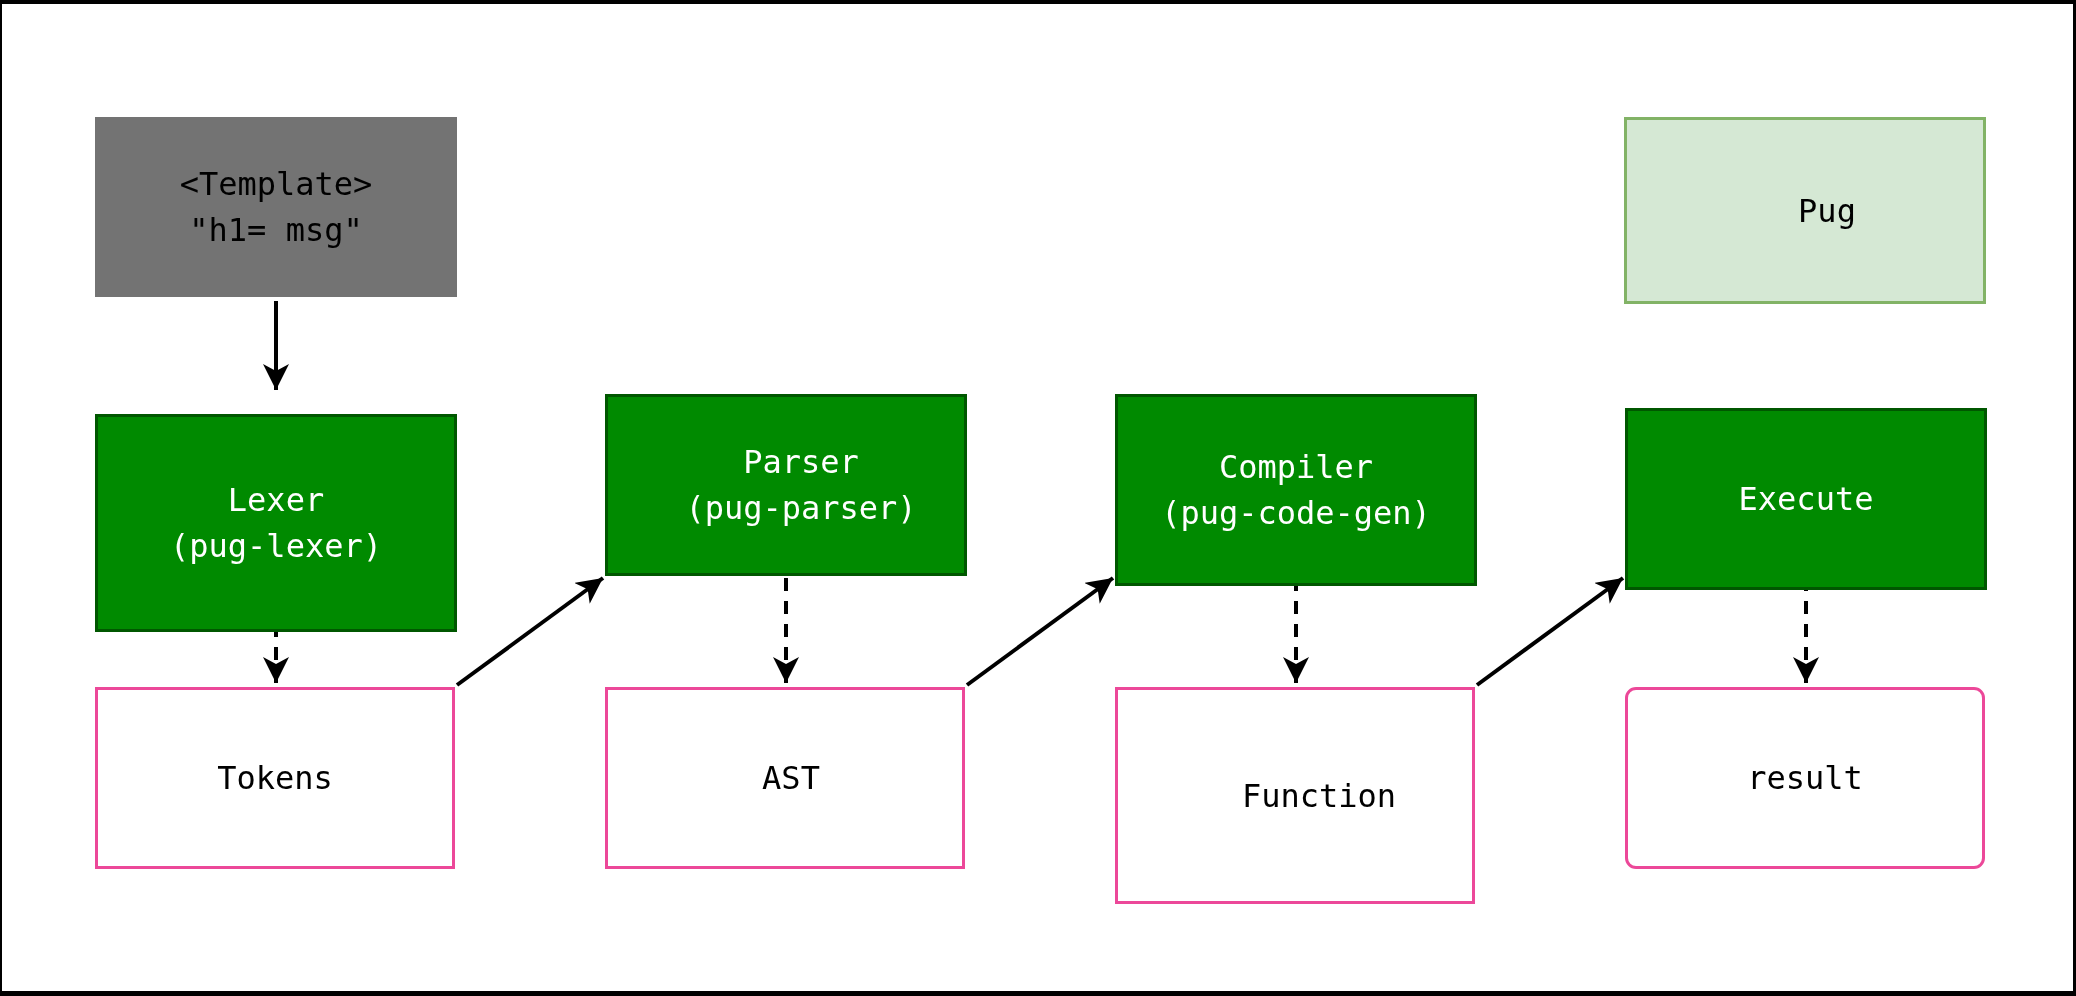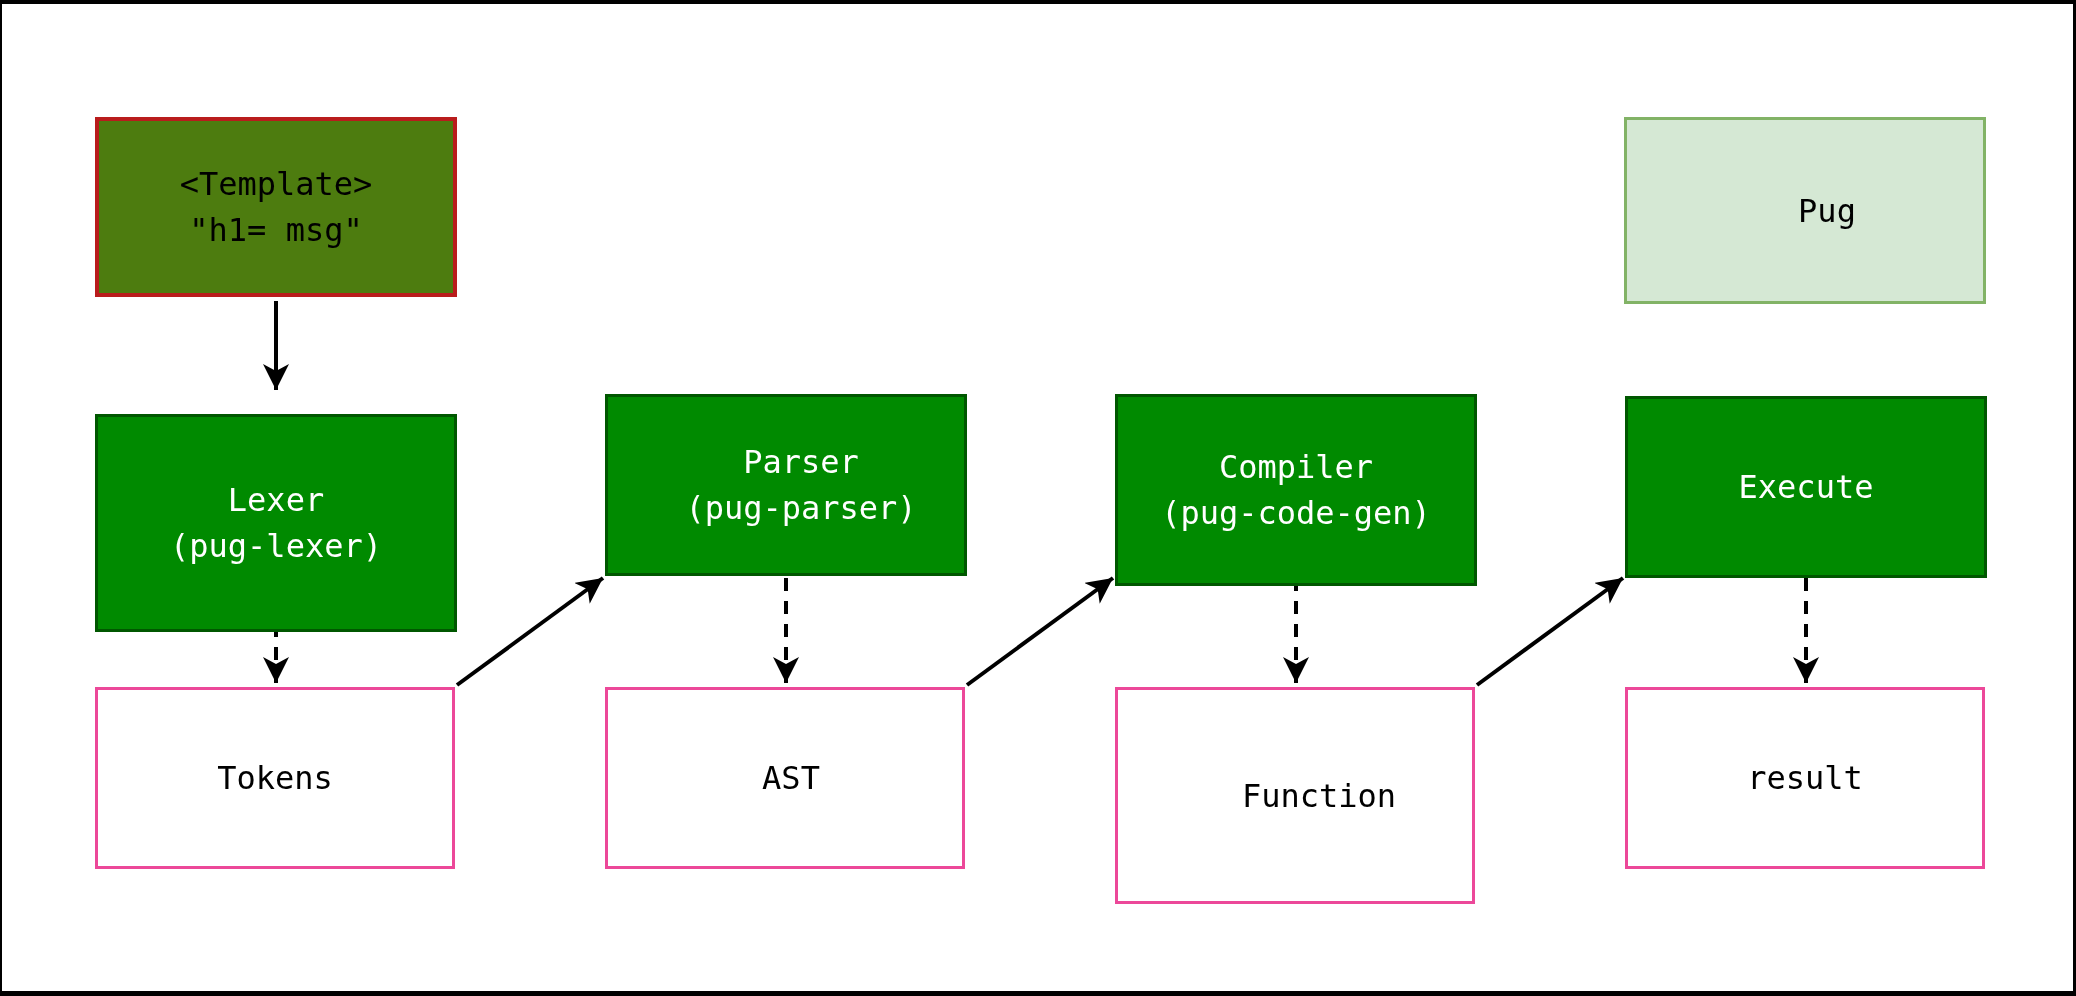--- a/index.html
+++ b/index.html
@@ -33,22 +33,22 @@
     display: flex;
     flex-direction: column;
     align-items: center;
     justify-content: center;
     text-align: center;
     font-size: 32px;
     line-height: 46px;
     color: #000000;
   }
   .plainbox {
-    background: #4d7c0f;
-    border: 4px solid #b91c1c;
+    background: #737373;
+    border: 4px solid #737373;
   }
   .outputbox {
     background: #ffffff;
     border: 3px solid #ec4899;
     text-align: center;
   }
   .stagebox {
     background: #008a00;
     border: 3px solid #005700;
     color: #ffffff;
@@ -56,25 +56,25 @@
   .pugbox {
     background: #d5e8d4;
     border: 3px solid #82b366;
   }
   
   #b-template { left: 93px;   top: 113px; width: 362px; height: 180px; }
   #b-pug      { left: 1622px; top: 113px; width: 362px; height: 187px; padding-left: 44px; }
   #b-lexer    { left: 93px;   top: 390px; width: 362px; height: 218px; margin-top: 20px; }
   #b-parser   { left: 603px;  top: 390px; width: 362px; height: 182px; padding-left: 30px; }
   #b-compiler { left: 1113px; top: 390px; width: 362px; height: 192px; }
-  #b-execute  { left: 1623px; top: 392px; width: 362px; height: 182px; }
+  #b-execute  { left: 1623px; top: 404px; width: 362px; height: 182px; }
   #b-tokens   { left: 93px;   top: 683px; width: 360px; height: 182px; }
   #b-ast      { left: 603px;  top: 683px; width: 360px; height: 182px; padding-left: 12px; }
   #b-function { left: 1113px; top: 683px; width: 360px; height: 217px; padding-left: 48px; }
-  #b-result   { left: 1623px; top: 683px; width: 360px; height: 182px; }
+  #b-result   { left: 1623px; top: 683px; width: 360px; height: 182px; border-radius: 11px; }
   .edge {
     stroke: #000000;
     stroke-width: 4;
     fill: none;
   }
   .edge.dashed {
     stroke-dasharray: 13 10;
   }
 </style>
 </head>

